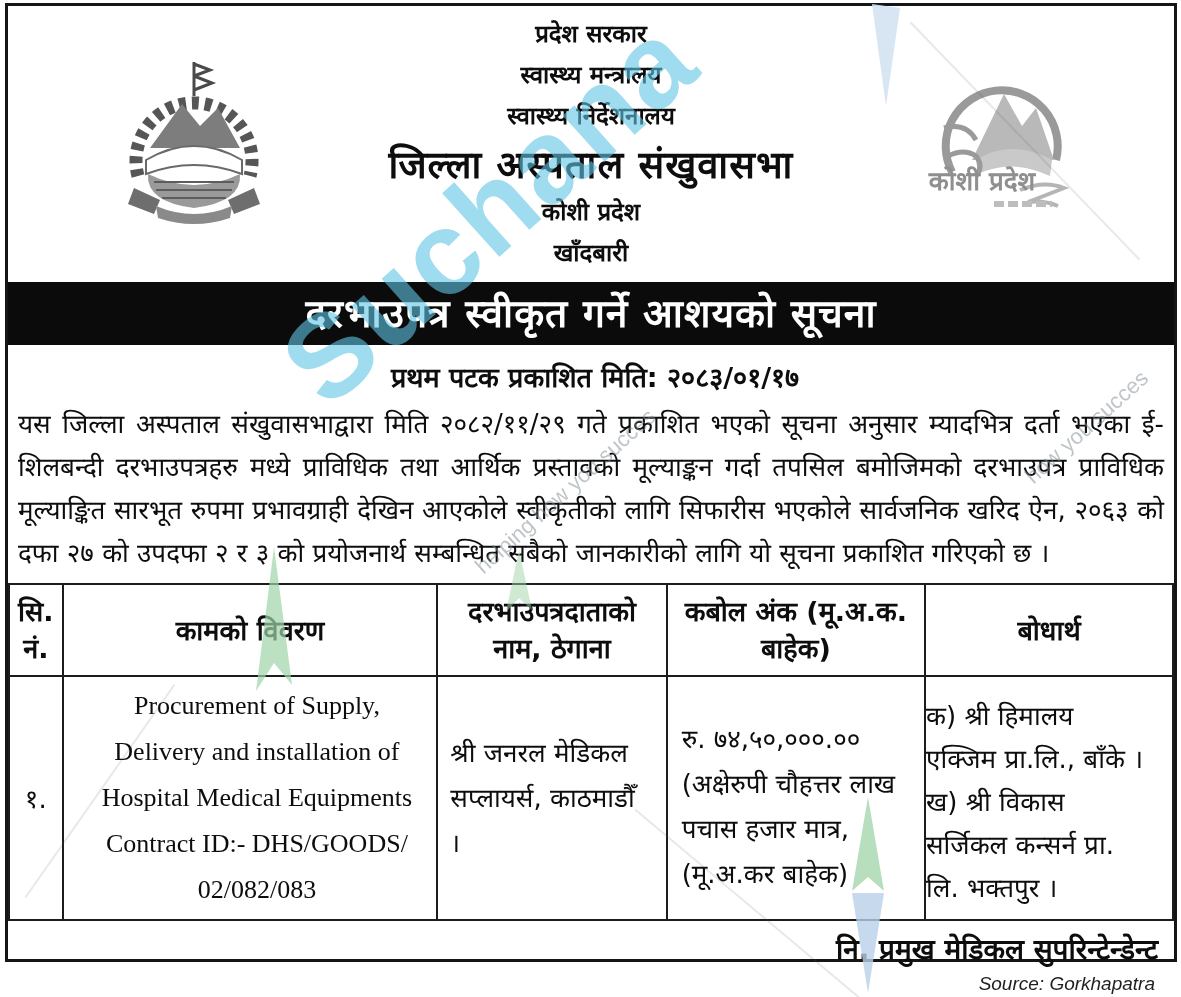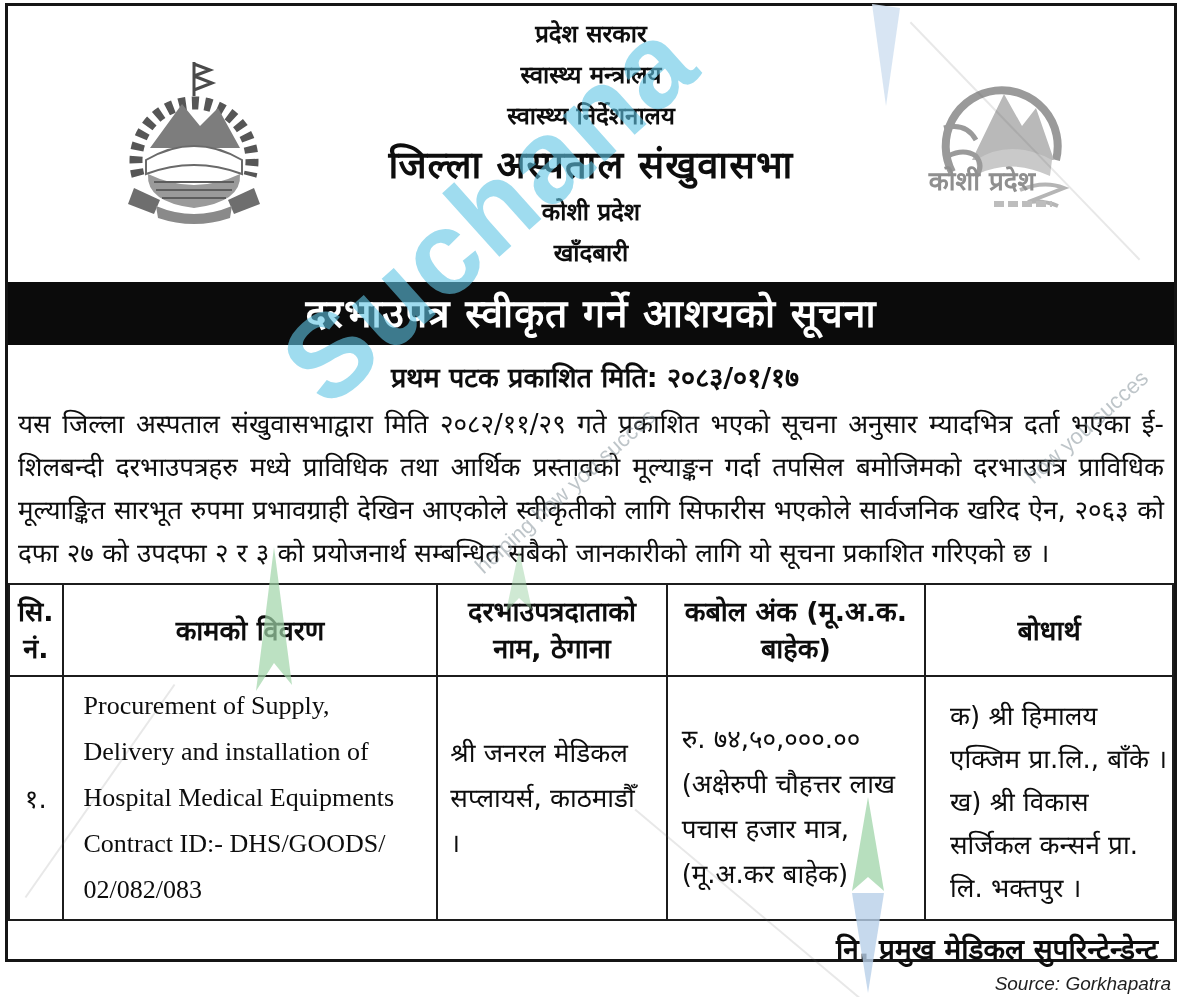--- a/index.html
+++ b/index.html
@@ -58,33 +58,33 @@
   table.notice td { height: 230px; font-size: 26px; }
   .col-sn  { width: 4.6%; }
   .col-desc{ width: 32.2%; }
   .col-bidder { width: 19.7%; }
   .col-amt { width: 22.2%; }
   .col-cc  { width: 21.3%; }
   td.sn { text-align: center; font-size: 27px; }
   td.desc {
     font-family: "Liberation Serif", serif;
     font-size: 29px; line-height: 46px;
-    padding: 6px 6px 6px 20px; text-align: left;
+    padding: 6px 6px 6px 20px; text-align: center;
   }
   td.bidder { padding: 6px 20px 6px 12px; line-height: 45px; border-radius: 21px; }
   td.amt { padding: 0 4px 8px 14px; line-height: 45px; vertical-align: top; padding-top: 26px; }
-  td.cc  { padding: 6px 4px 6px 24px; line-height: 43px; vertical-align: top; padding-top: 14px; }
+  td.cc  { padding: 6px 4px 6px 0; line-height: 43px; vertical-align: top; padding-top: 14px; }
   
   .signature {
     text-align: right; font-weight: bold; font-size: 28px;
     padding: 8px 16px 0 0;
   }
   
   .source {
-    position: absolute; right: 10px; bottom: 2px;
+    position: absolute; right: 26px; bottom: 2px;
     font-family: "Liberation Sans", sans-serif;
     font-style: italic; font-size: 19px; color: #1f1f1f;
     z-index: 3;
   }
   
   .wm { position: absolute; inset: 0; pointer-events: none; z-index: 2; }
   .wm-text {
     position: absolute; left: 255px; top: 330px;
     font-family: "Liberation Sans", sans-serif;
     font-weight: bold; font-size: 118px;

